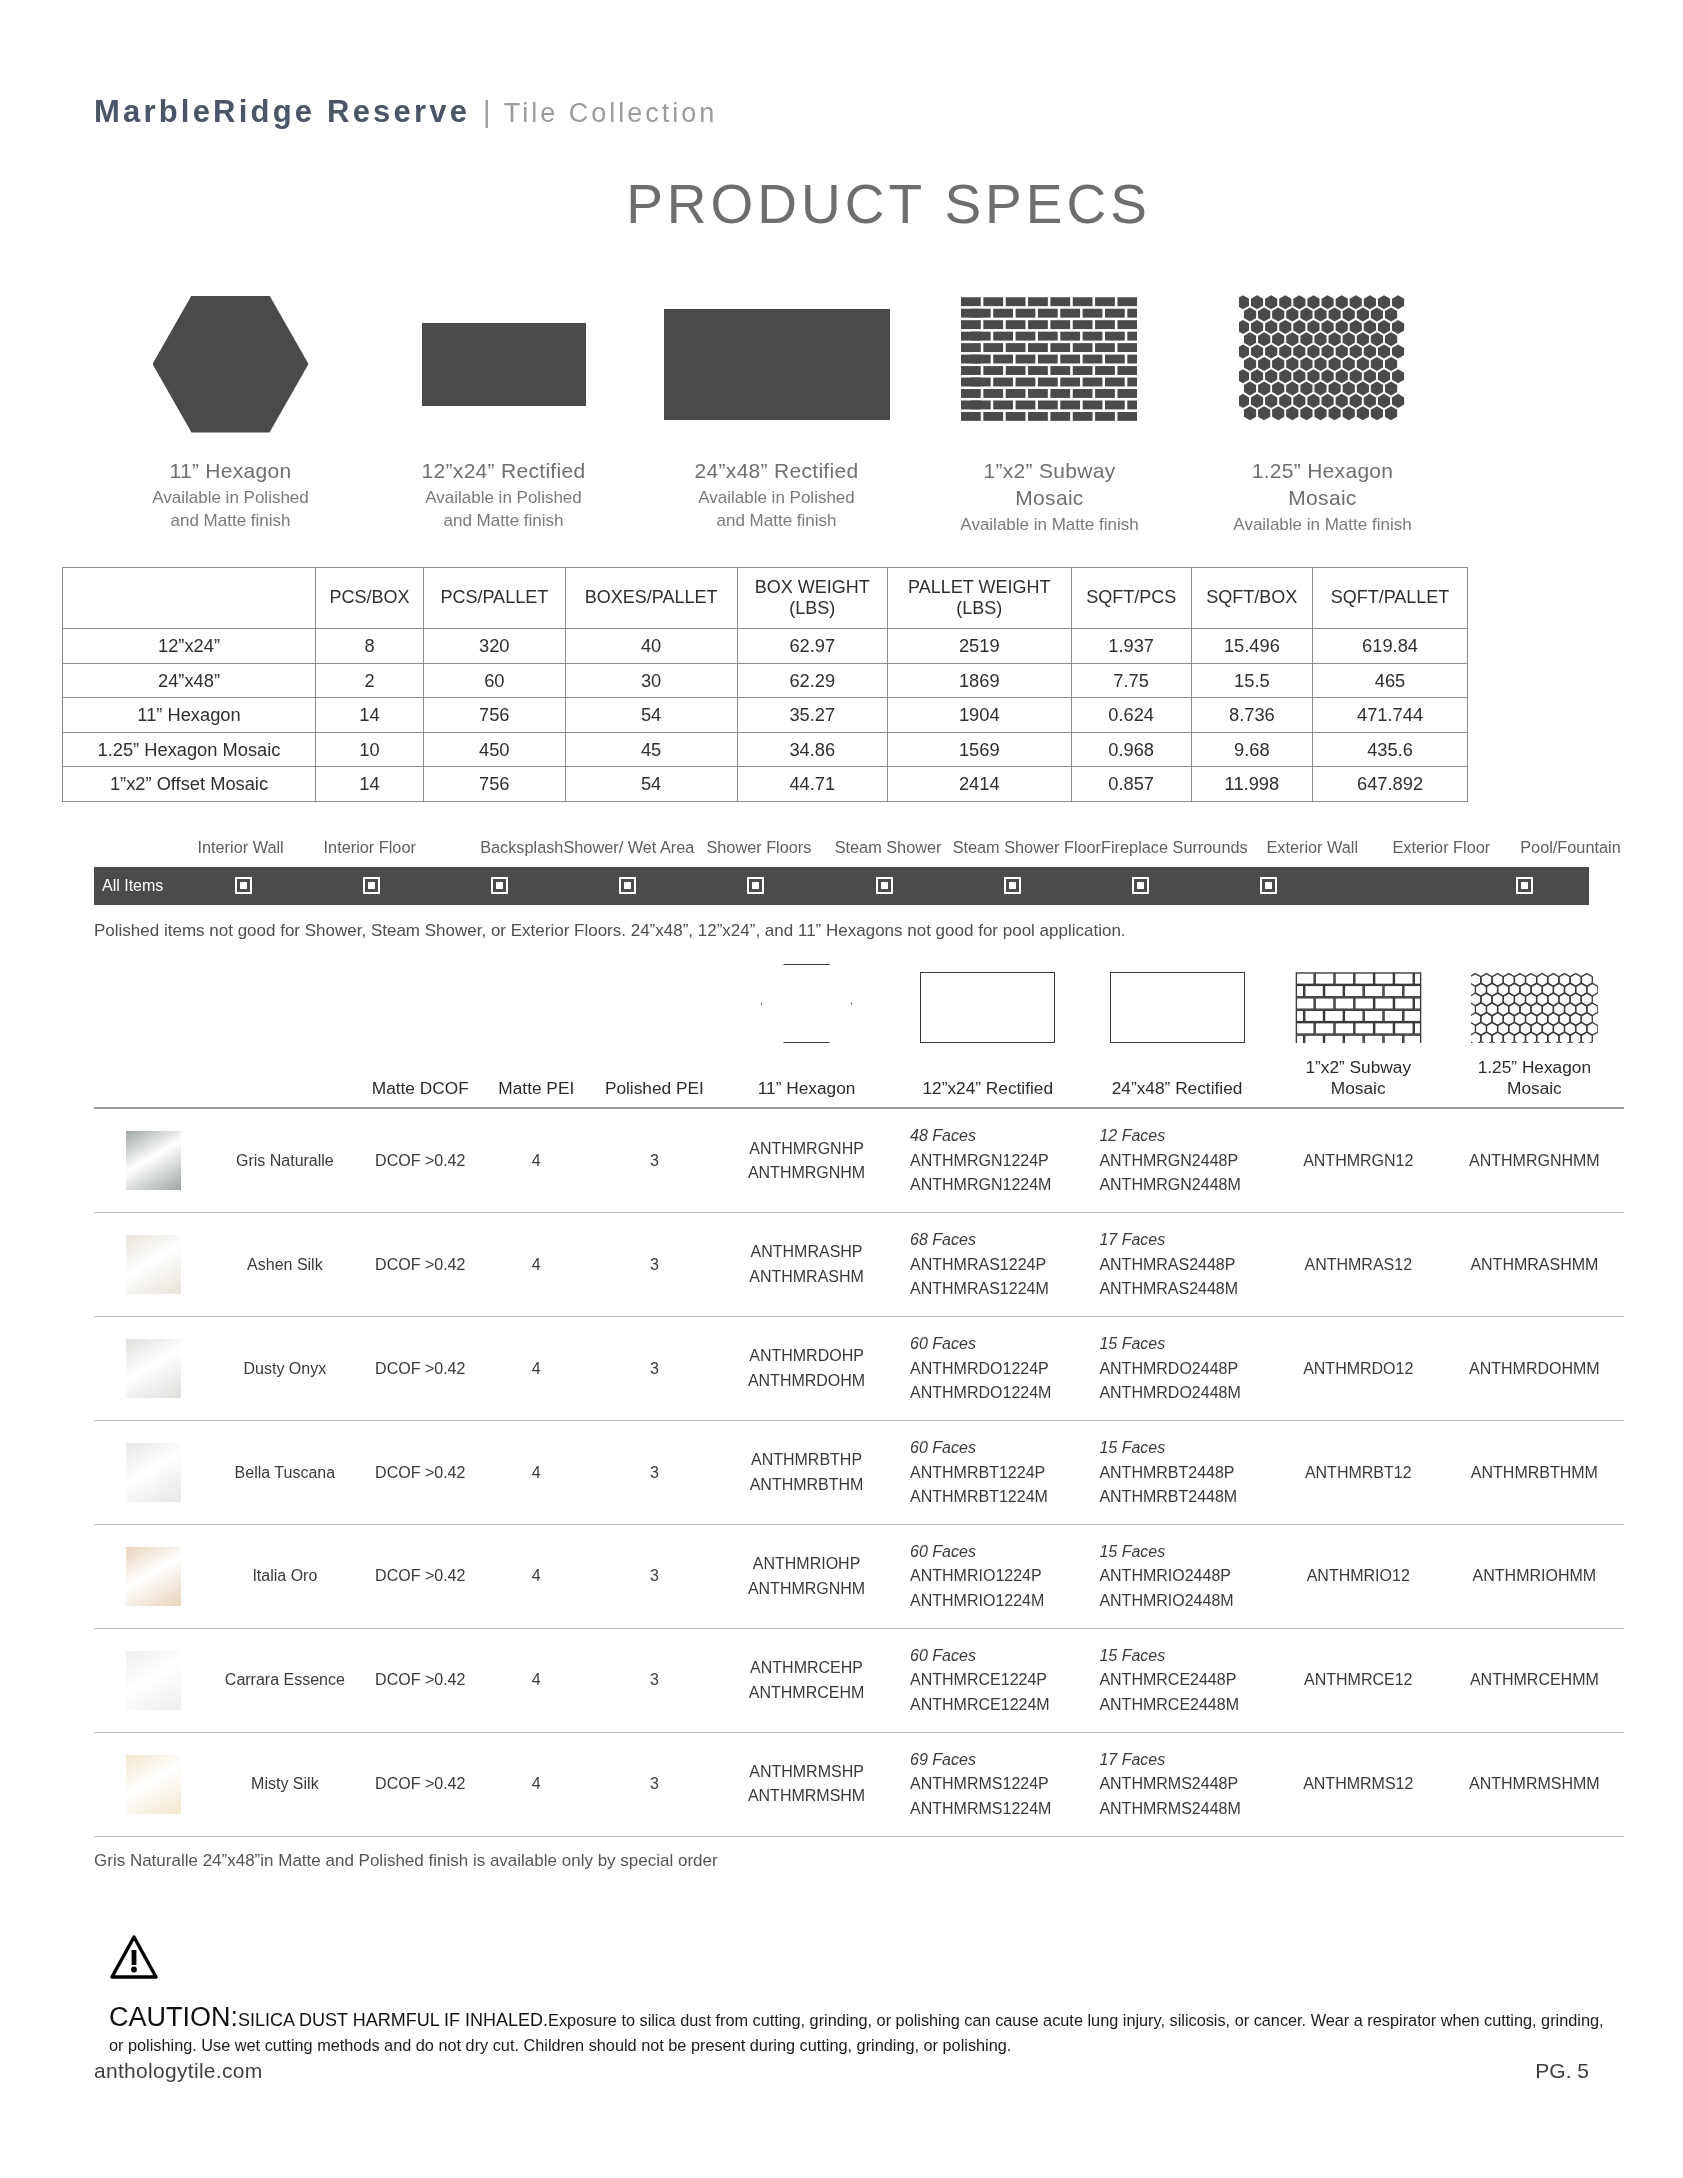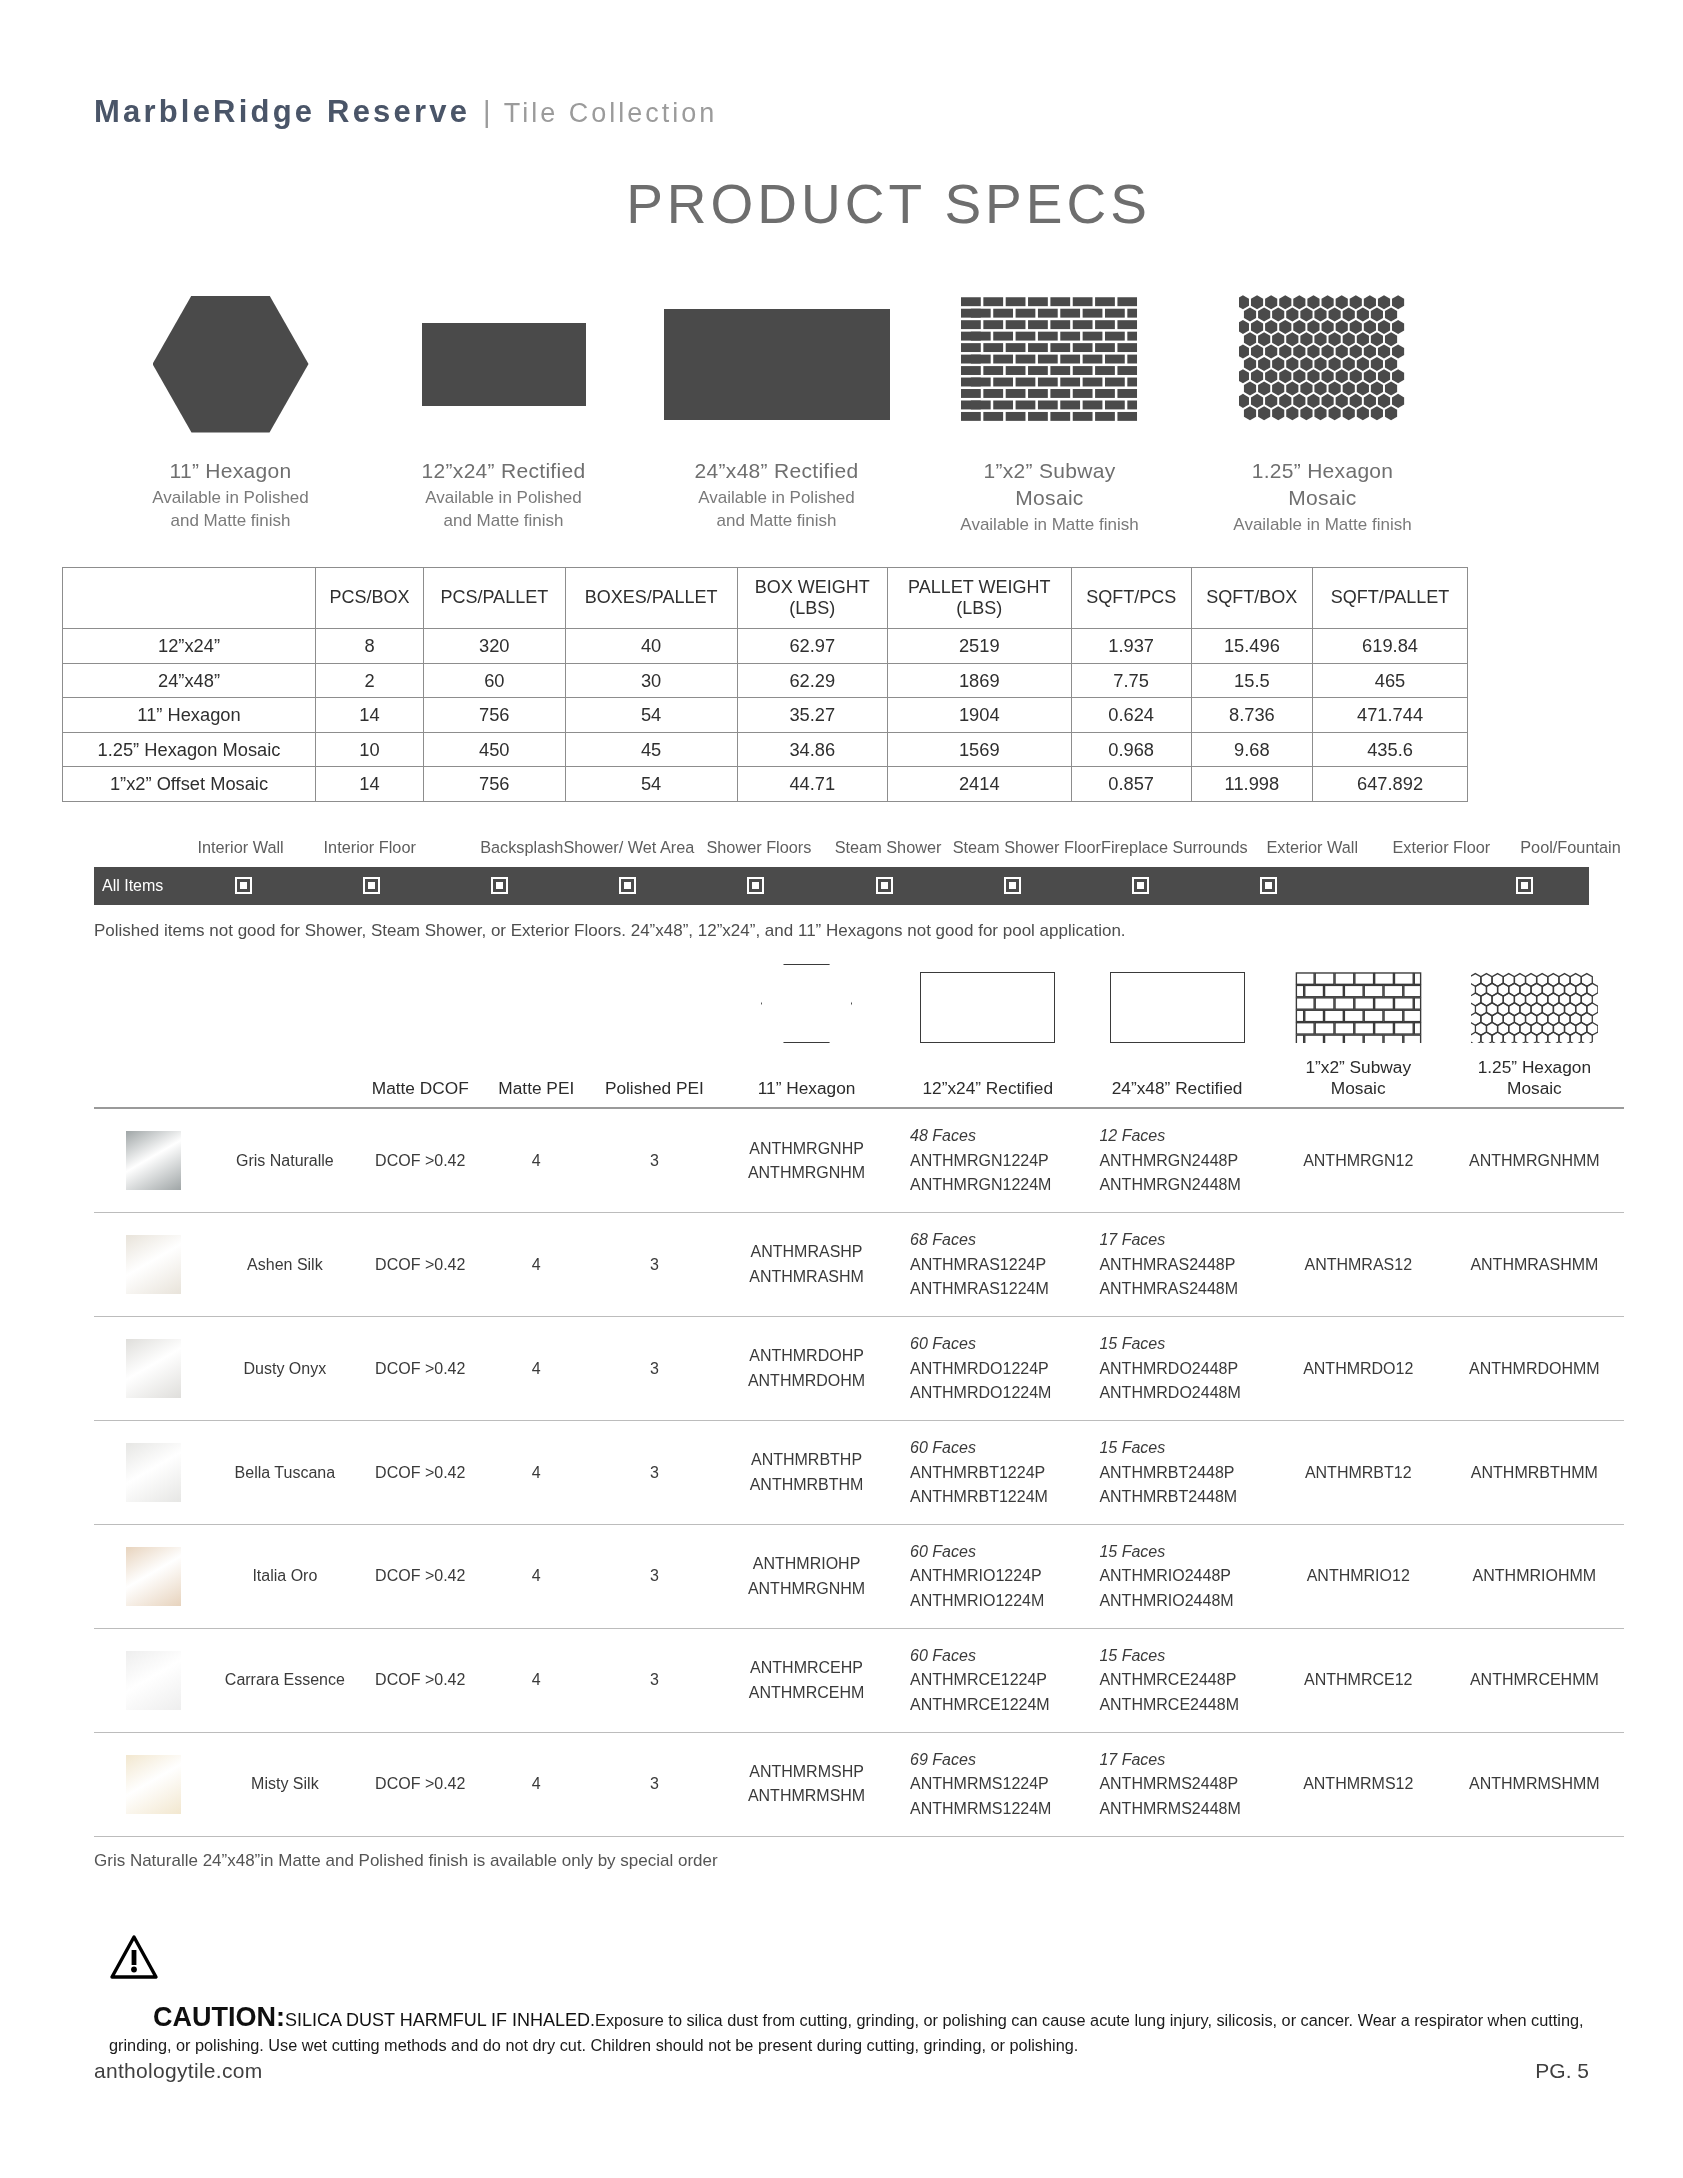--- a/index.html
+++ b/index.html
@@ -146,21 +146,21 @@
 
   
   .warn-block { padding: 59px 69px 0 109px; }
   .warn-row { display: flex; align-items: flex-start; }
   .warn-tri { width: 55px; flex: none; padding-top: 4px; }
   .warn-text { flex: 1; padding-left: 10px; }
   .warn-head { font-size: 25px; font-weight: bold; color: #0f0f0f; letter-spacing: 0.2px; }
   .warn-body { font-size: 16.3px; color: #1a1a1a; font-weight: 400; line-height: 1.42; }
   .warn-url { font-size: 16.3px; font-weight: bold; color: #0f0f0f; }
   .caution-row { padding-top: 18px; }
-  .caution-head { font-size: 27px; font-weight: bold; color: #0f0f0f; margin-left: 44px; }
+  .caution-head { font-size: 27px; font-weight: normal; color: #0f0f0f; }
   .caution-cap { font-size: 18px; font-weight: 400; color: #111; }
   .caution-body { font-size: 16.3px; color: #1a1a1a; line-height: 1.55; }
 
   
   .footer {
     position: absolute; left: 94px; right: 94px; bottom: 95px;
     display: flex; justify-content: space-between; align-items: baseline;
   }
   .footer-site { font-size: 21px; color: #3f3f3f; font-weight: 300; letter-spacing: 0.3px; }
   .footer-pg { font-size: 21px; color: #3f3f3f; font-weight: 300; }

